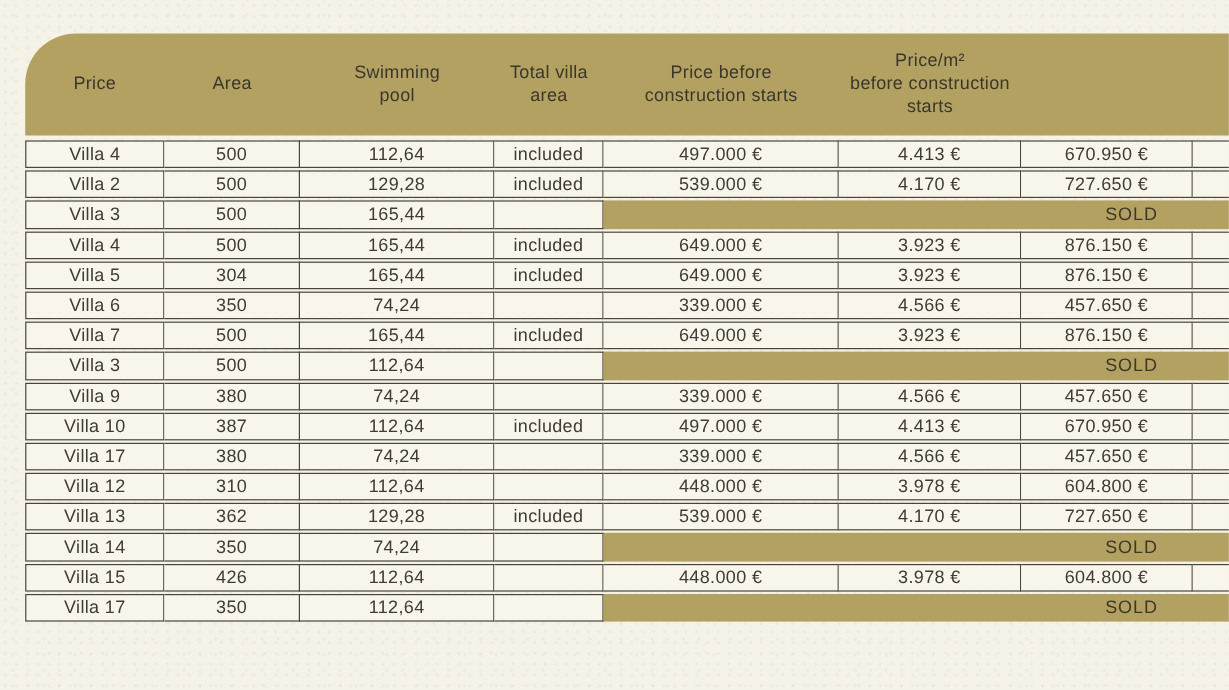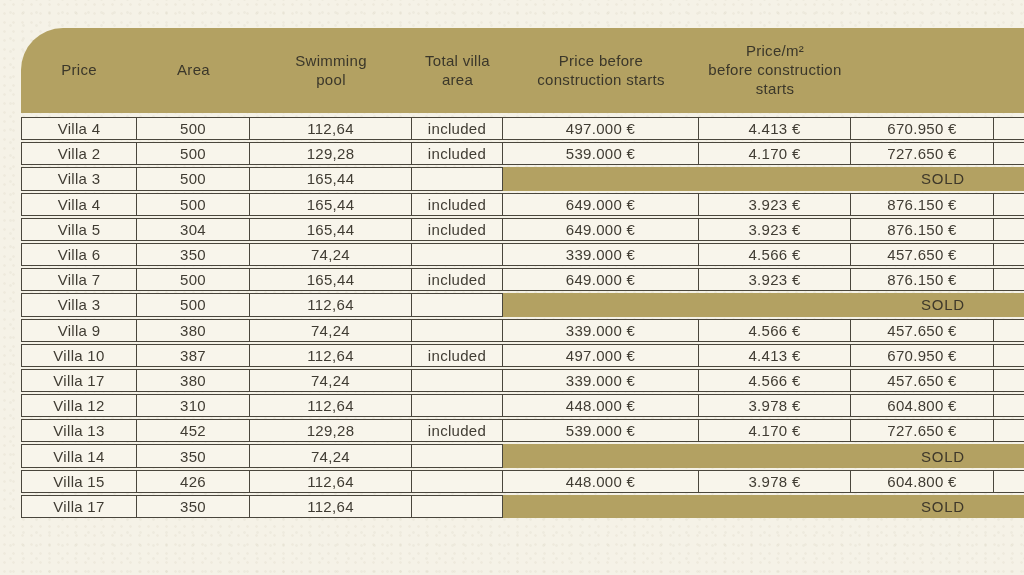--- a/index.html
+++ b/index.html
@@ -217,21 +217,21 @@
           <td>310</td>
           <td>112,64</td>
           <td></td>
           <td>448.000 €</td>
           <td>3.978 €</td>
           <td>604.800 €</td>
           <td></td>
         </tr>
         <tr>
           <td>Villa 13</td>
-          <td>452</td>
+          <td>362</td>
           <td>129,28</td>
           <td>included</td>
           <td>539.000 €</td>
           <td>4.170 €</td>
           <td>727.650 €</td>
           <td></td>
         </tr>
         <tr>
           <td>Villa 14</td>
           <td>350</td>

